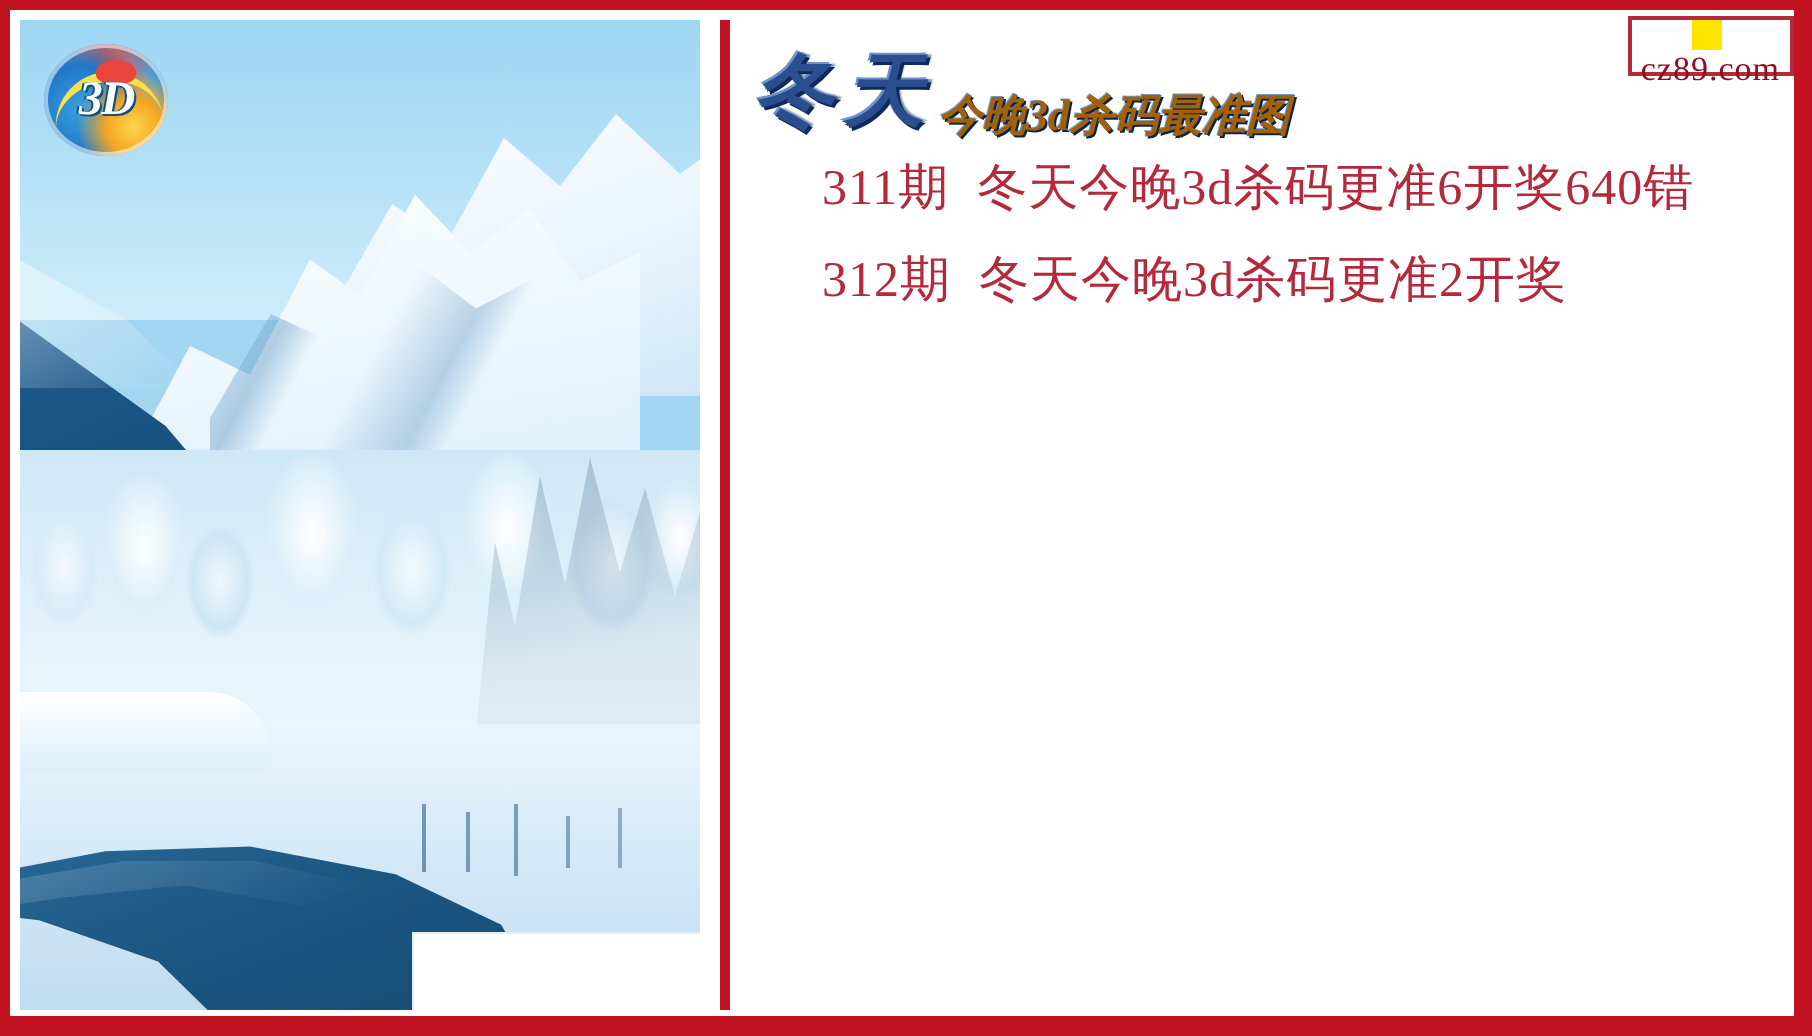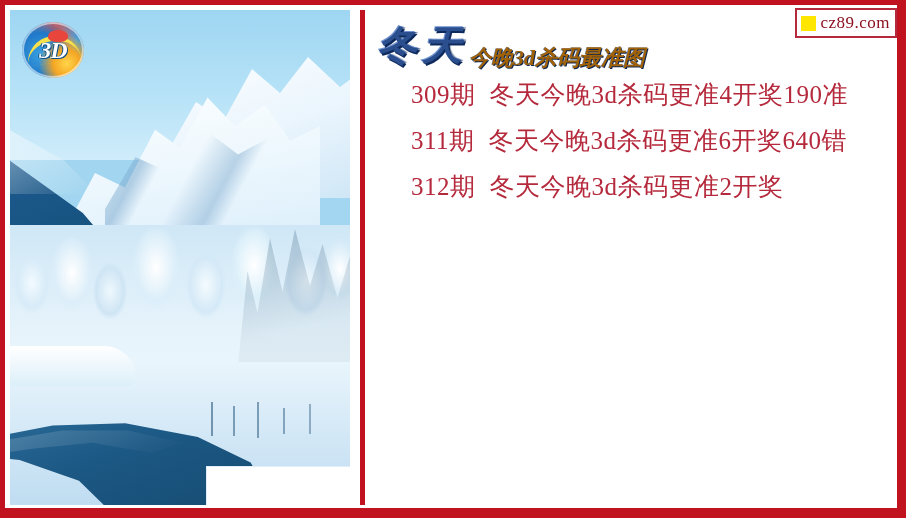--- a/index.html
+++ b/index.html
@@ -242,20 +242,21 @@
 
   
   #watermark{
     position:absolute;
     right:0px;top:-2px;
     height:26px;
     display:flex;align-items:center;
     padding:0 5px 0 4px;
     background:#ffffff;
     border:2px solid #b5293c;
+    flex-direction:column;
   }
   #watermark .wm-sq{
     width:15px;height:15px;background:#ffe600;
     margin-right:4px;flex:0 0 auto;
   }
   #watermark .wm-txt{
     font-family:"Liberation Serif", serif;
     font-size:17px;
     color:#8c1020;
     letter-spacing:0.5px;
@@ -301,23 +302,20 @@
         <span id="title-main">冬天</span><span id="title-sub">今晚3d杀码最准图</span>
       </div>
 
       <div id="watermark">
         <span class="wm-sq"></span>
         <span class="wm-txt">cz89.com</span>
       </div>
 
       <div id="rows">
         <div class="row">
-          <span class="issue">309期</span><span class="body">冬天今晚3d杀码更准4开奖190准</span>
-        </div>
-        <div class="row">
           <span class="issue">311期</span><span class="body">冬天今晚3d杀码更准6开奖640错</span>
         </div>
         <div class="row">
           <span class="issue">312期</span><span class="body">冬天今晚3d杀码更准2开奖</span>
         </div>
       </div>
 
     </div>
   </div>
 </div>

